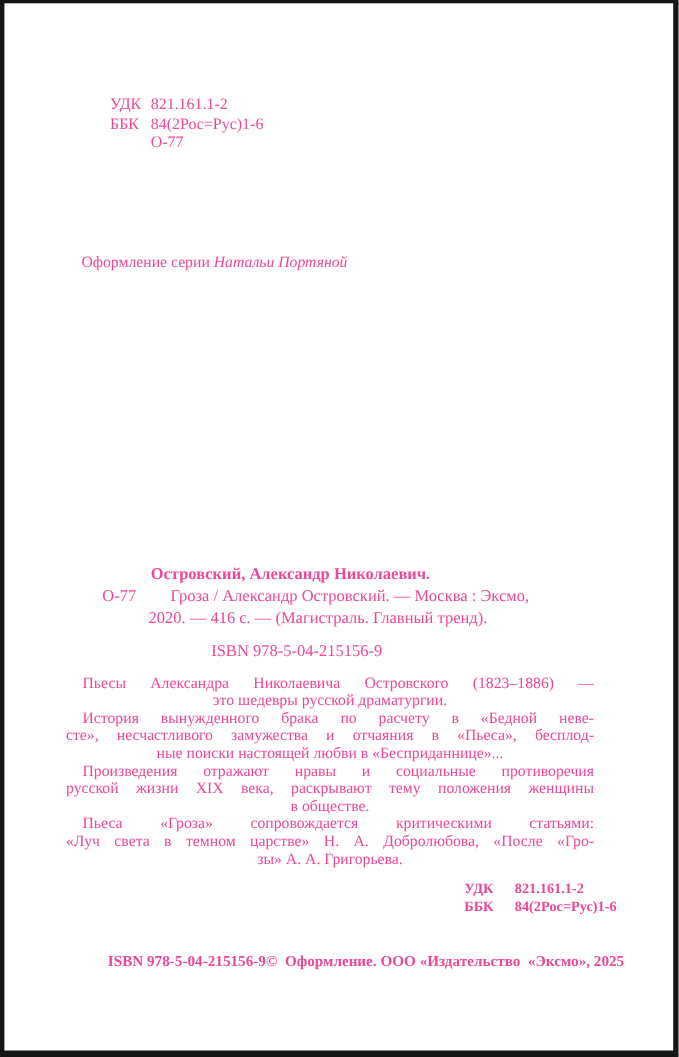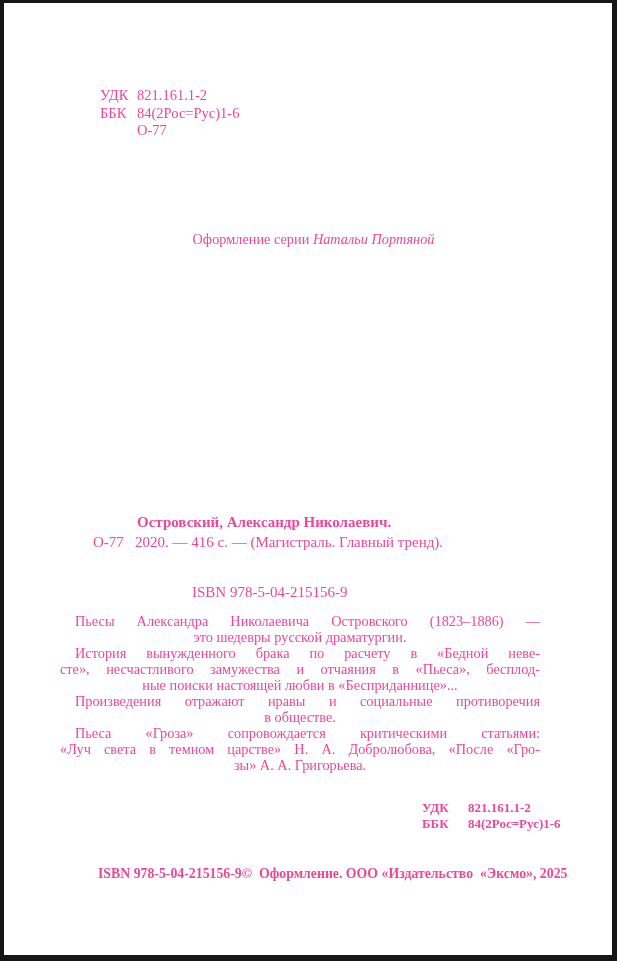--- a/index.html
+++ b/index.html
@@ -23,21 +23,21 @@
     left:96px;top:84px;
     font-size:14.5px;line-height:17.5px;
     display:grid;grid-template-columns:37px auto;column-gap:0;
   }
   #top-codes .lbl{white-space:nowrap;}
   #top-codes .val{white-space:nowrap;}
 
   
   #series-credit{
     left:70px;top:228px;width:479px;
-    text-align:center;font-size:14.3px;line-height:16px;
+    font-size:14.3px;line-height:16px;
   }
   #series-credit .designer{font-style:italic;}
 
   
   #catalog-card{
     left:70px;top:509px;width:479px;
     font-size:15px;line-height:20px;
   }
   #catalog-card .hdr{font-weight:bold;margin-left:63px;}
   #catalog-card .row2{position:relative;}
@@ -94,32 +94,34 @@
     <div id="series-credit" class="abs">
       <span>Оформление серии</span>
       <span> </span>
       <span class="designer">Натальи Портяной</span>
     </div>
 
     <div id="catalog-card" class="abs">
       <div class="hdr">Островский, Александр Николаевич.</div>
       <div class="row2">
         <span class="sign">О-77</span>
+        <div class="title">Гроза / Александр Островский. — Москва : Эксмо,</div>
       </div>
       <div class="cont">2020. — 416 с. — (Магистраль. Главный тренд).</div>
     </div>
     <div id="card-isbn" class="abs">ISBN 978-5-04-215156-9</div>
 
     <div id="annotation" class="abs">
       <div class="ln j ind">Пьесы Александра Николаевича Островского (1823–1886) —</div>
       <div class="ln">это шедевры русской драматургии.</div>
       <div class="ln j ind">История вынужденного брака по расчету в «Бедной неве-</div>
       <div class="ln j">сте», несчастливого замужества и отчаяния в «Пьеса», бесплод-</div>
       <div class="ln">ные поиски настоящей любви в «Бесприданнице»...</div>
       <div class="ln j ind">Произведения отражают нравы и социальные противоречия</div>
+      <div class="ln j">русской жизни XIX века, раскрывают тему положения женщины</div>
       <div class="ln">в обществе.</div>
       <div class="ln j ind">Пьеса «Гроза» сопровождается критическими статьями:</div>
       <div class="ln j">«Луч света в темном царстве» Н. А. Добролюбова, «После «Гро-</div>
       <div class="ln">зы» А. А. Григорьева.</div>
     </div>
 
     <div id="bottom-codes" class="abs">
       <span class="lbl">УДК</span>
       <span class="val">821.161.1-2</span>
       <span class="lbl">ББК</span>

